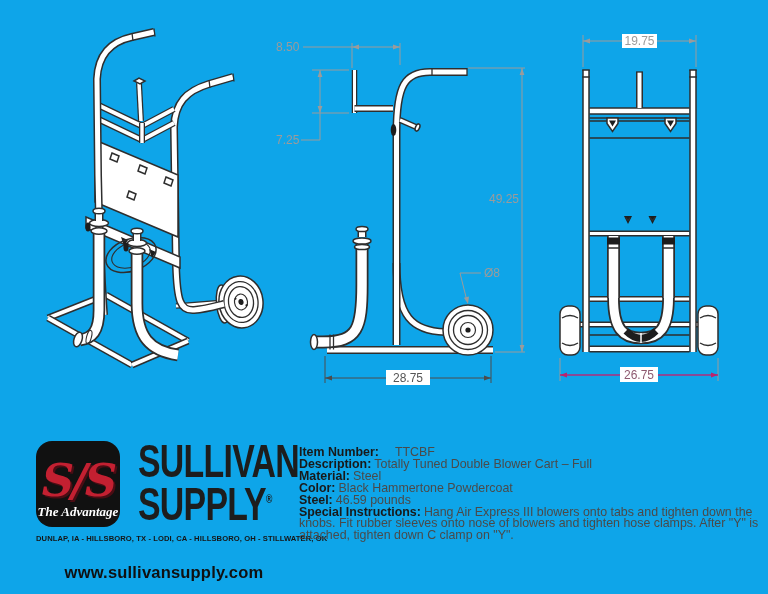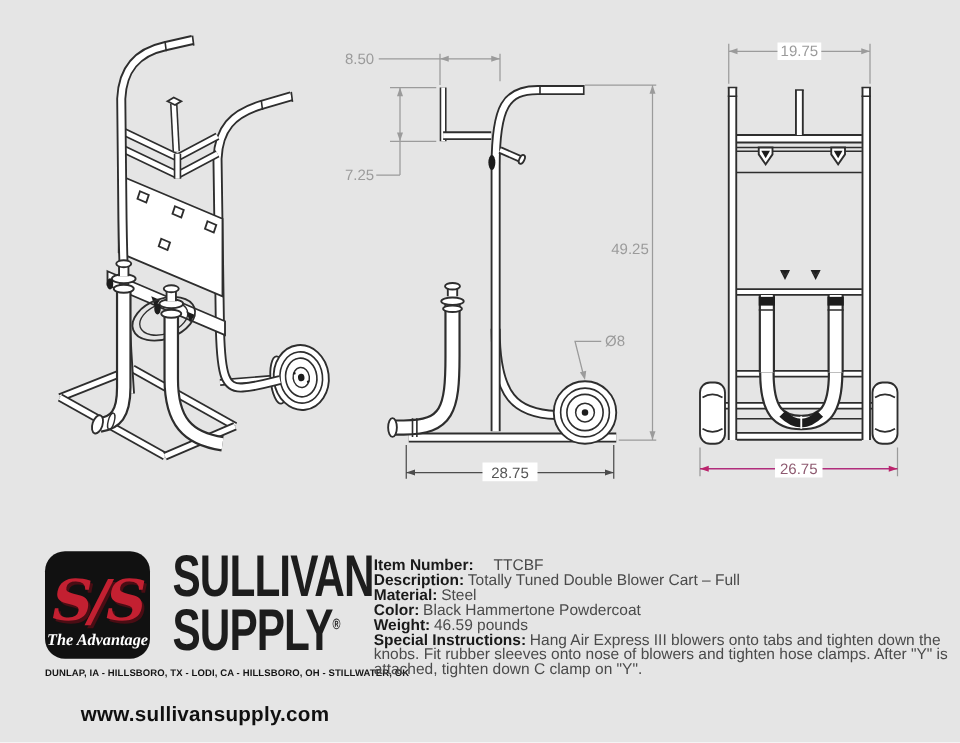--- a/index.html
+++ b/index.html
@@ -1,16 +1,16 @@
 <!DOCTYPE html>
 <html><head>
 <meta charset="utf-8">
 <style>
   html,body{margin:0;padding:0;background:#fff;}
-  .sheet{position:relative;width:768px;height:594px;background:#e5e5e5;overflow:hidden;
+  .sheet{position:relative;width:768px;height:594px;background:#0ea5e9;overflow:hidden;
          font-family:"Liberation Sans",sans-serif;}
   .view{position:absolute;}
   
   .to{stroke:#2e2e2e;fill:none;stroke-linejoin:round;}
   .ti{stroke:#fff;fill:none;stroke-linejoin:round;}
   .ln{stroke:#2e2e2e;stroke-width:1.3;fill:none;}
   .fw{fill:#fff;stroke:#2e2e2e;stroke-width:1.5;}
   .fi{fill:#1d1d1d;stroke:none;}
   .dim{stroke:#9b9b9b;stroke-width:1;fill:none;}
   .dimd{stroke:#4c4c4c;}
@@ -281,17 +281,17 @@
     </div>
     <div class="locations">DUNLAP, IA  - HILLSBORO, TX - LODI, CA - HILLSBORO, OH - STILLWATER, OK</div>
     <div class="website">www.sullivansupply.com</div>
   </div>
 
   <div class="specs">
     <div><span class="lbl">Item Number:</span><span class="val" style="margin-left:16px">TTCBF</span></div>
     <div><span class="lbl">Description:</span><span class="val">Totally Tuned Double Blower Cart – Full</span></div>
     <div><span class="lbl">Material:</span><span class="val">Steel</span></div>
     <div><span class="lbl">Color:</span><span class="val">Black Hammertone Powdercoat</span></div>
-    <div><span class="lbl">Weight:</span><span class="val">46.59 pounds</span></div>
+    <div><span class="lbl">Steel:</span><span class="val">46.59 pounds</span></div>
     <div><span class="lbl">Special Instructions:</span><span class="val">Hang Air Express III blowers onto tabs and tighten down the knobs. Fit rubber sleeves onto nose of blowers and tighten hose clamps. After "Y" is attached, tighten down C clamp on "Y".</span></div>
   </div>
 
 </div>
 
 </body></html>

